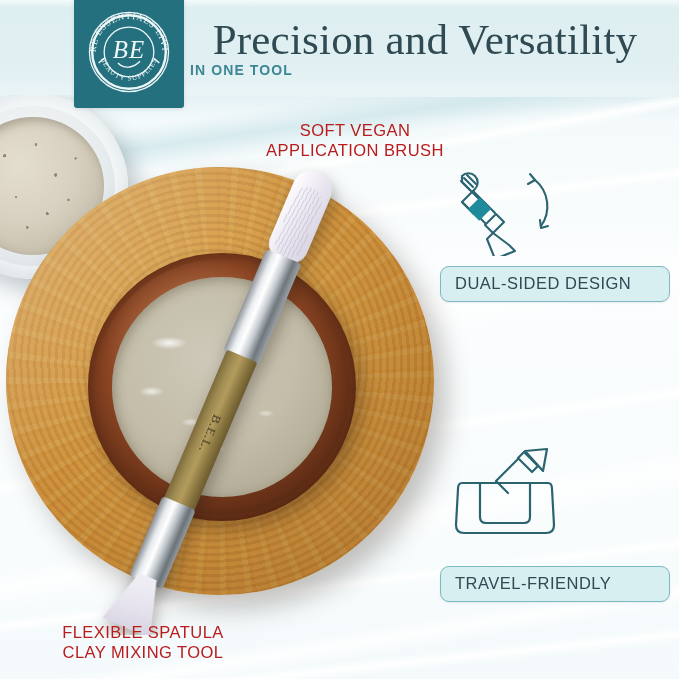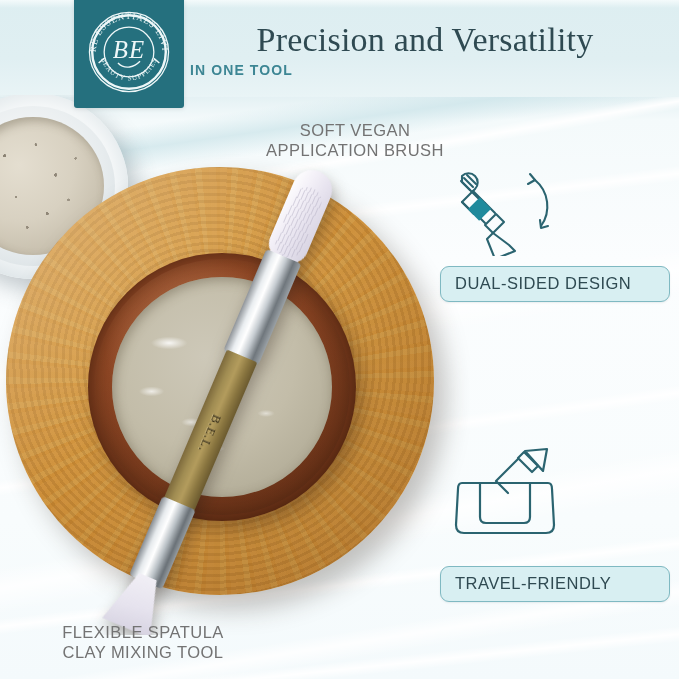--- a/index.html
+++ b/index.html
@@ -84,21 +84,21 @@
   }
 
   
   .title-main {
     position: absolute;
     left: 190px;
     top: 20px;
     width: 470px;
     text-align: center;
     font-family: "Liberation Serif", serif;
-    font-size: 34px;
+    font-size: 43px;
     line-height: 40px;
     color: #2f4a52;
     letter-spacing: .2px;
   }
   .title-sub {
     position: absolute;
     left: 190px;
     top: 62px;
     width: 470px;
     text-align: left;
@@ -109,21 +109,21 @@
     color: #3d8694;
   }
 
   
   .callout {
     position: absolute;
     font-family: "Liberation Sans", sans-serif;
     font-size: 16.5px;
     line-height: 20px;
     letter-spacing: .45px;
-    color: #737373;
+    color: #b91c1c;
     white-space: pre-line;
   }
   .callout-brush { left: 255px; top: 120px; width: 200px; text-align: center; }
   .callout-spatula { left: 28px; top: 622px; width: 230px; text-align: center; }
 
   
   .photo {
     position: absolute;
     left: 0; top: 95px;
     width: 470px; height: 540px;

